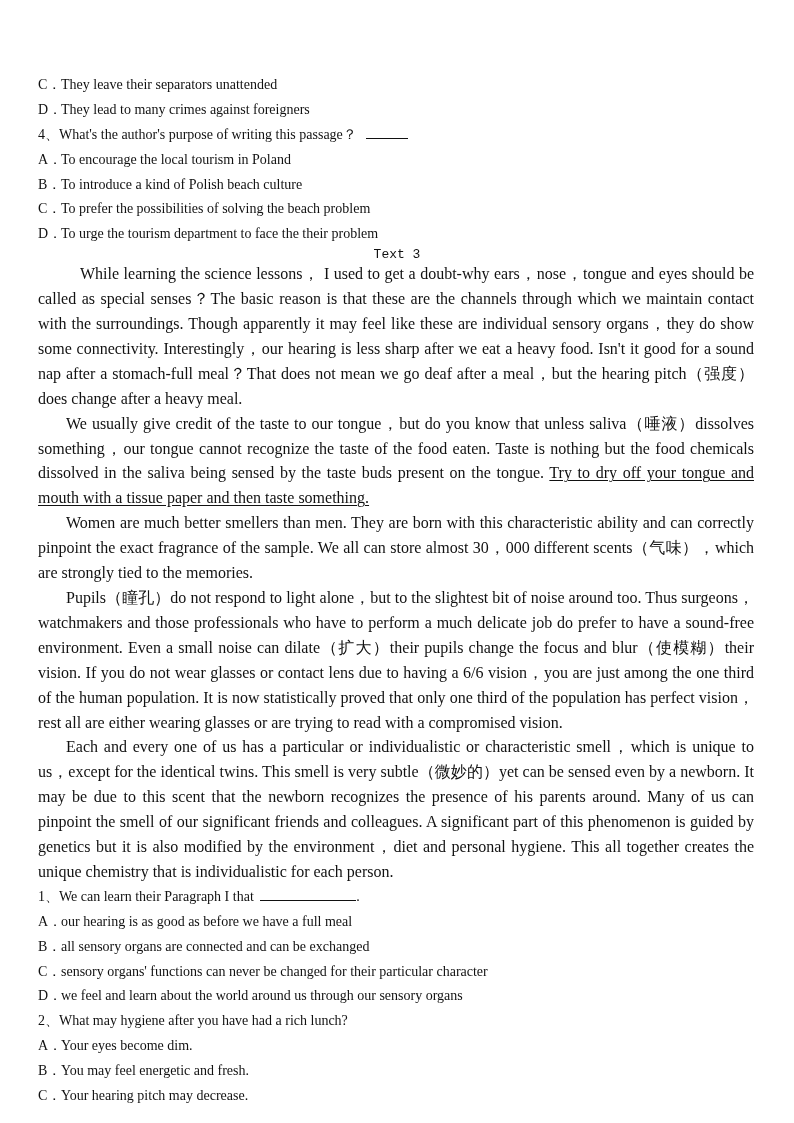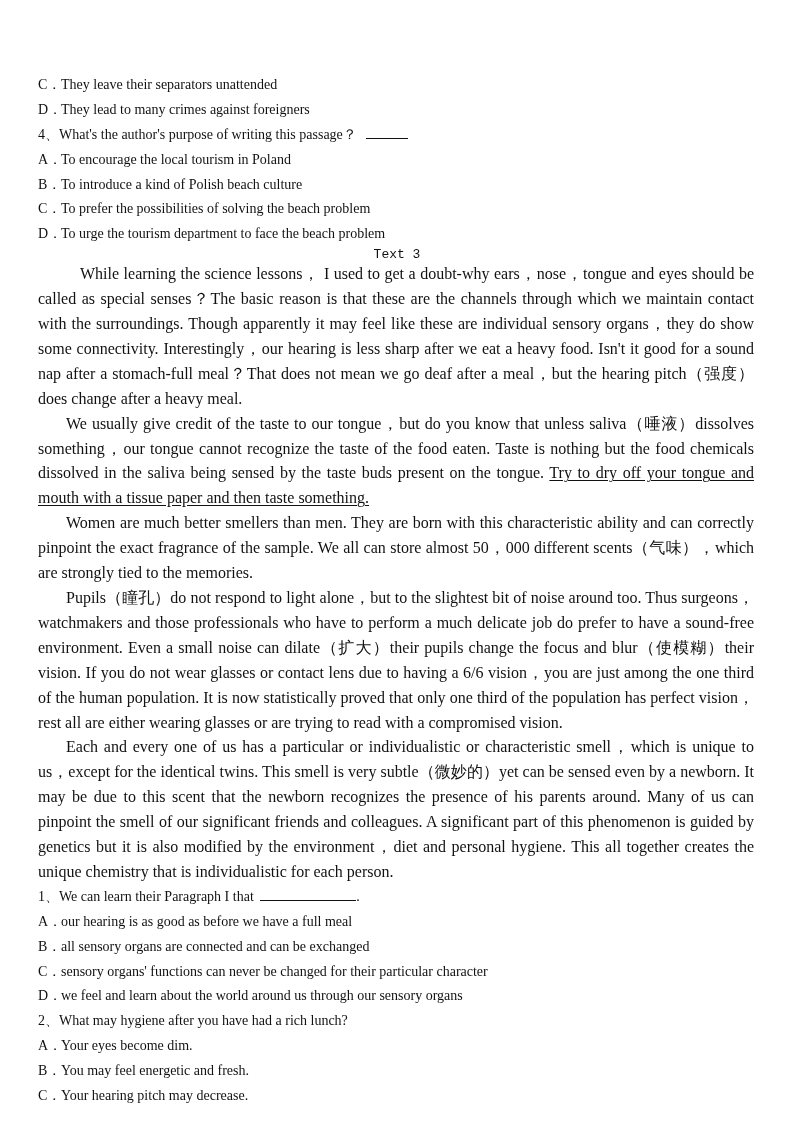--- a/index.html
+++ b/index.html
@@ -42,28 +42,28 @@
   <div class="line">
     <span class="opt-letter">A．</span><span>To encourage the local tourism in Poland</span>
   </div>
   <div class="line">
     <span class="opt-letter">B．</span><span>To introduce a kind of Polish beach culture</span>
   </div>
   <div class="line">
     <span class="opt-letter">C．</span><span>To prefer the possibilities of solving the beach problem</span>
   </div>
   <div class="line">
-    <span class="opt-letter">D．</span><span>To urge the tourism department to face the beach problem</span>
+    <span class="opt-letter">D．</span><span>To urge the tourism department to face the their problem</span>
   </div>
 
   <div class="heading">Text 3</div>
 
   <p class="para indent1" style="margin:0;">While learning the science lessons， I used to get a doubt-why ears，nose，tongue and eyes should be called as special senses？The basic reason is that these are the channels through which we maintain contact with the surroundings. Though apparently it may feel like these are individual sensory organs，they do show some connectivity. Interestingly，our hearing is less sharp after we eat a heavy food. Isn't it good for a sound nap after a stomach-full meal？That does not mean we go deaf after a meal，but the hearing pitch（强度）does change after a heavy meal.</p>
   <p class="para indent2" style="margin:0;"><span>We usually give credit of the taste to our tongue，but do you know that unless saliva（唾液）dissolves something，our tongue cannot recognize the taste of the food eaten. Taste is nothing but the food chemicals dissolved in the saliva being sensed by the taste buds present on the tongue. </span><span class="ul">Try to dry off your tongue and mouth with a tissue paper and then taste something.</span></p>
-  <p class="para indent2" style="margin:0;">Women are much better smellers than men. They are born with this characteristic ability and can correctly pinpoint the exact fragrance of the sample. We all can store almost 50，000 different scents（气味），which are strongly tied to the memories.</p>
+  <p class="para indent2" style="margin:0;">Women are much better smellers than men. They are born with this characteristic ability and can correctly pinpoint the exact fragrance of the sample. We all can store almost 30，000 different scents（气味），which are strongly tied to the memories.</p>
   <p class="para indent2" style="margin:0;">Pupils（瞳孔）do not respond to light alone，but to the slightest bit of noise around too. Thus surgeons，watchmakers and those professionals who have to perform a much delicate job do prefer to have a sound-free environment. Even a small noise can dilate（扩大）their pupils change the focus and blur（使模糊）their vision. If you do not wear glasses or contact lens due to having a 6/6 vision，you are just among the one third of the human population. It is now statistically proved that only one third of the population has perfect vision，rest all are either wearing glasses or are trying to read with a compromised vision.</p>
   <p class="para indent2" style="margin:0;">Each and every one of us has a particular or individualistic or characteristic smell，which is unique to us，except for the identical twins. This smell is very subtle（微妙的）yet can be sensed even by a newborn. It may be due to this scent that the newborn recognizes the presence of his parents around. Many of us can pinpoint the smell of our significant friends and colleagues. A significant part of this phenomenon is guided by genetics but it is also modified by the environment，diet and personal hygiene. This all together creates the unique chemistry that is individualistic for each person.</p>
 
   <div class="line">
     <span class="q-num">1、</span><span>We can learn their Paragraph I that</span>
     <span class="blank" style="width:96px;margin-left:3px;"></span><span>.</span>
   </div>
   <div class="line">
     <span class="opt-letter">A．</span><span>our hearing is as good as before we have a full meal</span>
   </div>

